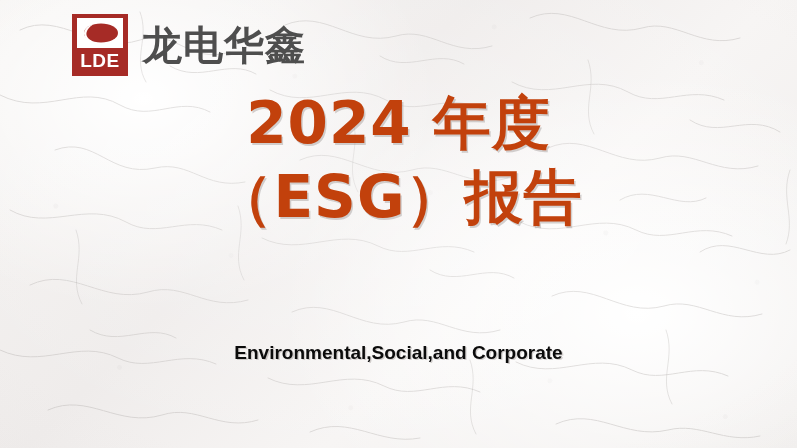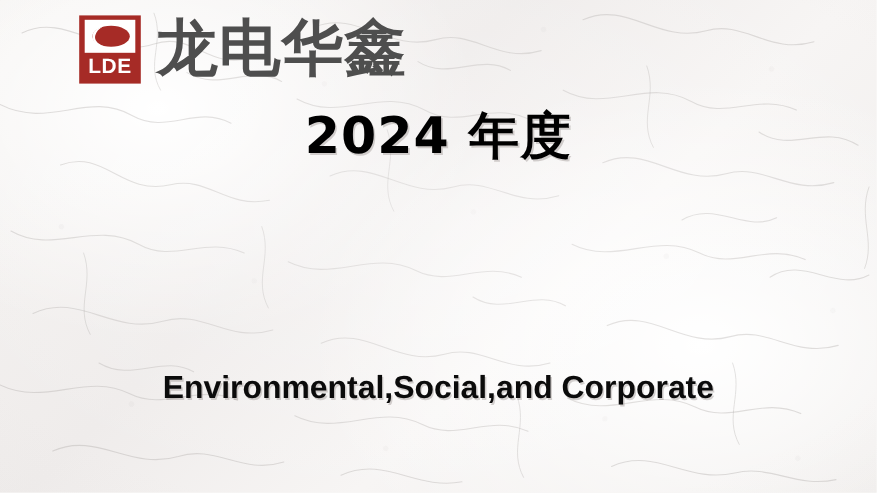--- a/index.html
+++ b/index.html
@@ -87,58 +87,58 @@
   .logo-mark-text {
     color: #ffffff;
     font-weight: 700;
     font-size: 19px;
     letter-spacing: .5px;
     line-height: 26px;
     font-family: "Liberation Sans", "DejaVu Sans", sans-serif;
   }
   .logo-wordmark {
     color: #4e4e4e;
-    font-size: 56px;
+    font-size: 40px;
     font-weight: 700;
     letter-spacing: 1px;
     line-height: 1;
     white-space: nowrap;
     font-family: "DejaVu Sans", "Liberation Sans", sans-serif;
   }
 
   
   .title-block {
     position: absolute;
     left: 0;
     right: 0;
     top: 86px;
     text-align: center;
   }
   .title-line {
-    color: #000000;
-    font-weight: 700;
-    font-size: 46px;
+    color: #c2410c;
+    font-weight: 700;
+    font-size: 58px;
     line-height: 74px;
     letter-spacing: 1px;
     white-space: nowrap;
     text-shadow: 1.5px 1.5px 0 rgba(120,110,105,.30);
     font-family: "DejaVu Sans", "Liberation Sans", sans-serif;
   }
 
   .subtitle-block {
     position: absolute;
     left: 0;
     right: 0;
     top: 330px;
     text-align: center;
   }
   .subtitle-line {
     color: #0b0b0b;
     font-weight: 700;
-    font-size: 29px;
+    font-size: 19px;
     line-height: 46px;
     letter-spacing: 0px;
     white-space: nowrap;
     text-shadow: 1.3px 1.3px 0 rgba(120,110,105,.30);
     font-family: "Liberation Sans", "DejaVu Sans", sans-serif;
   }
 </style>
 </head>
 <body>
 
@@ -200,19 +200,20 @@
           <path d="M13.5,3.2 C6.5,5.0 3.0,9.5 4.3,14.2 C5.3,18.0 9.0,20.3 13.8,20.8 C8.2,18.6 5.6,15.0 6.6,11.3 C7.4,8.2 9.8,5.3 13.5,3.2 Z" fill="#ffffff"></path>
         </svg>
       </div>
       <div class="logo-mark-text">LDE</div>
     </div>
     <div class="logo-wordmark">龙电华鑫</div>
   </div>
 
   <div class="title-block">
     <div class="title-line">2024 年度</div>
+    <div class="title-line">（ESG）报告</div>
   </div>
 
   <div class="subtitle-block">
     <div class="subtitle-line">Environmental,Social,and Corporate</div>
   </div>
 
 </div>
 
 </body></html>

